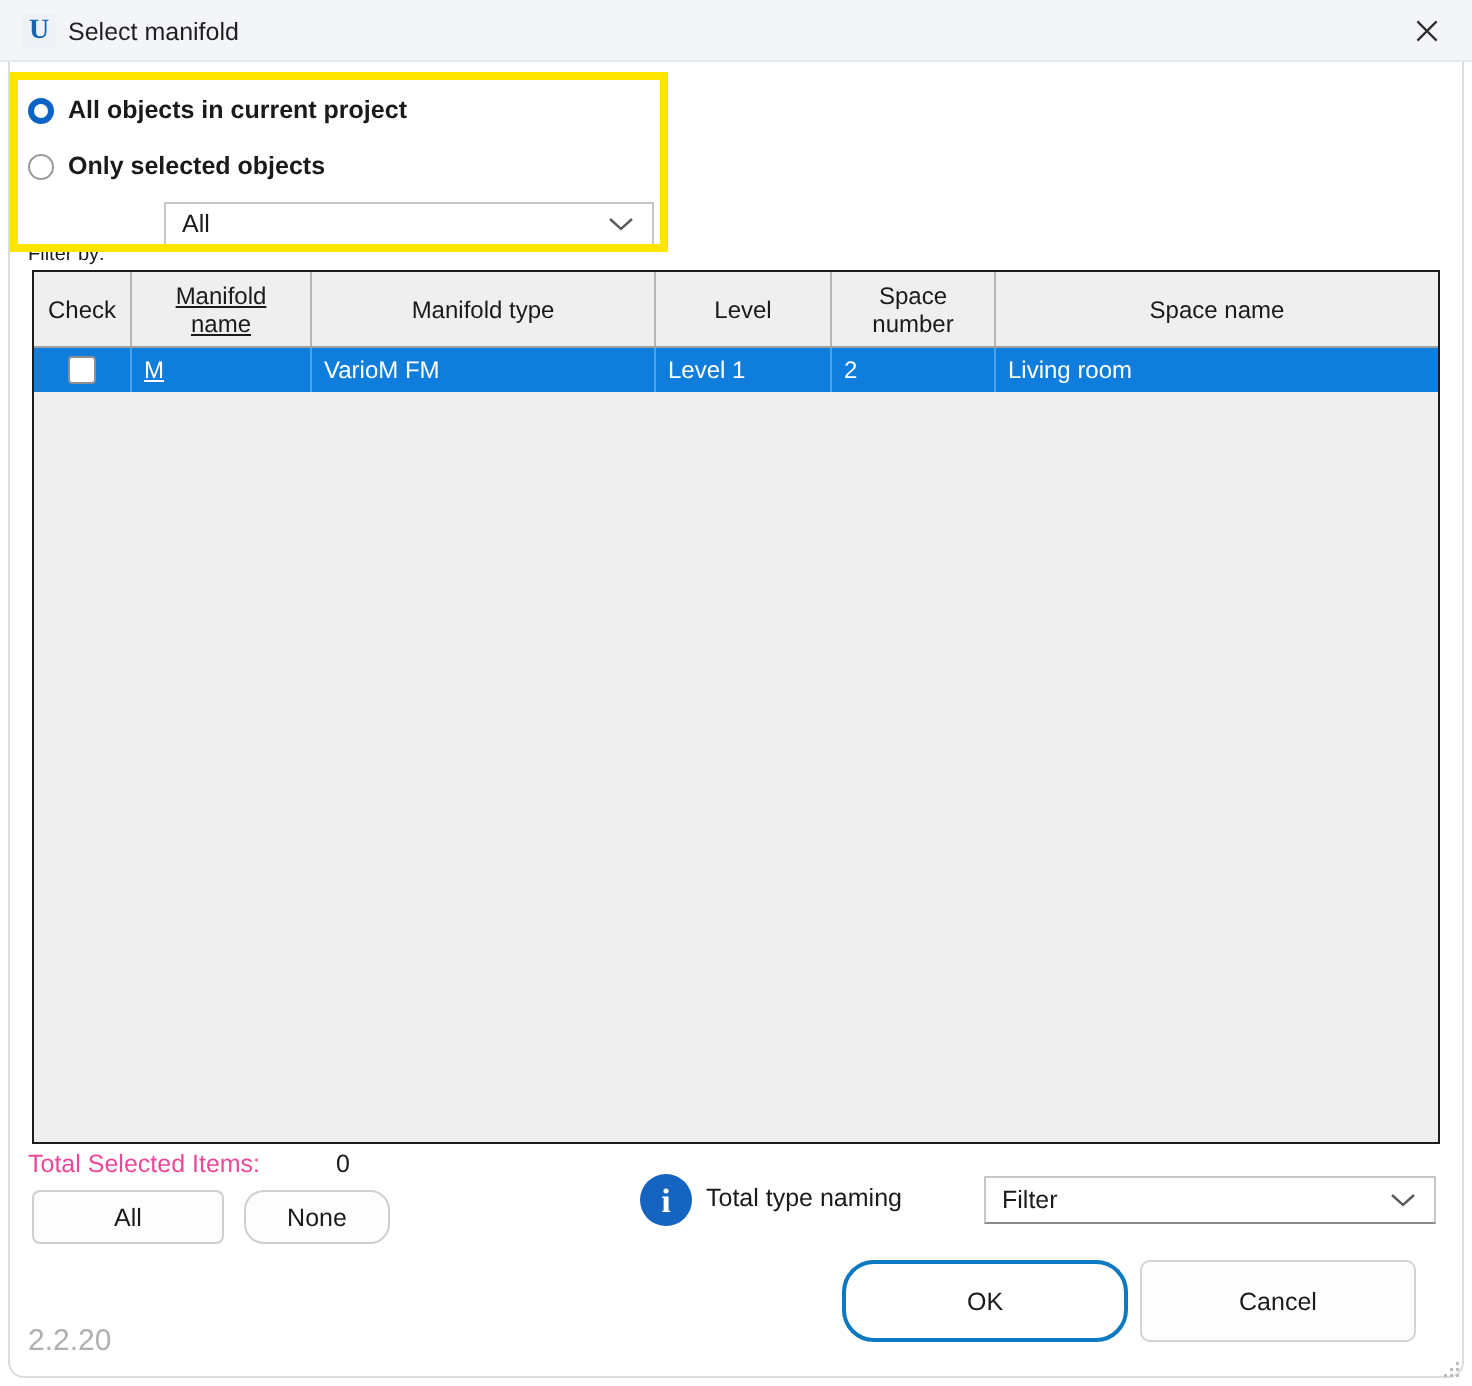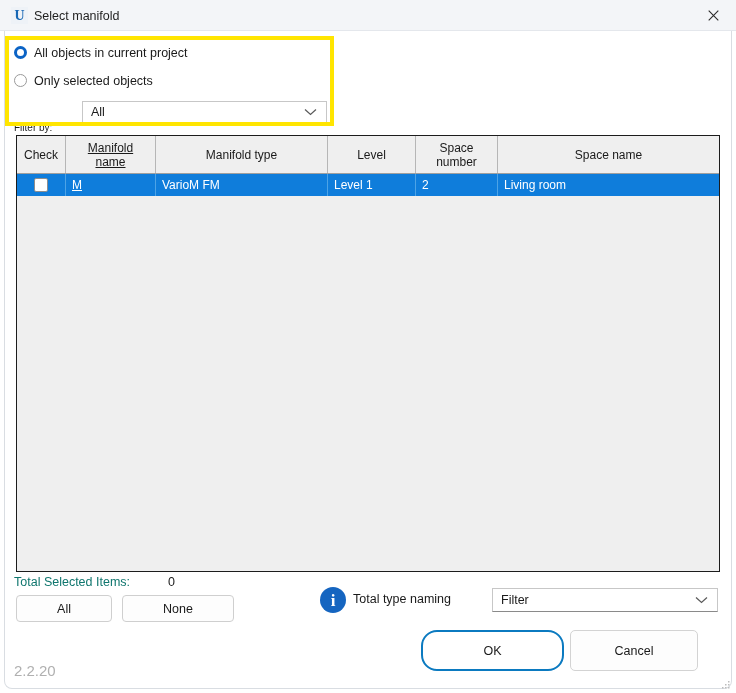--- a/index.html
+++ b/index.html
@@ -86,22 +86,23 @@
     height: 90px;
     border: 4px solid #ffe500;
     box-sizing: border-box;
     pointer-events: none;
   }
 
   
   .radio-row {
     position: absolute;
     display: flex;
-    align-items: flex-start;
+    align-items: flex-end;
     height: 16px;
+    font-weight: bold;
   }
   .radio-row.r1 { left: 14px; top: 46px; }
   .radio-row.r2 { left: 14px; top: 74px; }
   .radio {
     width: 13px;
     height: 13px;
     border-radius: 50%;
     box-sizing: border-box;
     margin-right: 7px;
     flex: none;
@@ -240,21 +241,21 @@
   .c-level  { width: 88px;  flex: none; }
   .c-space  { width: 82px;  flex: none; }
   .c-sname  { flex: 1 1 auto; }
 
   
   .total-label {
     position: absolute;
     left: 14px;
     top: 575px;
     font-size: 12.5px;
-    color: #0f766e;
+    color: #ec4899;
   }
   .total-value {
     position: absolute;
     left: 168px;
     top: 575px;
     font-size: 12.5px;
     color: #1a1a1a;
   }
   .btn {
     position: absolute;
@@ -264,21 +265,21 @@
     border-radius: 4px;
     font-size: 12.5px;
     color: #1a1a1a;
     display: flex;
     align-items: center;
     justify-content: center;
     cursor: default;
     font-family: "Liberation Sans", sans-serif;
   }
   .btn-all   { left: 16px;  top: 595px; width: 96px; height: 27px; }
-  .btn-none  { left: 122px; top: 595px; width: 112px; height: 27px; }
+  .btn-none  { left: 122px; top: 595px; width: 73px; height: 27px; border-radius: 10px; }
 
   .info-icon {
     position: absolute;
     left: 320px;
     top: 587px;
     width: 26px;
     height: 26px;
     border-radius: 50%;
     background: #1565c0;
     color: #ffffff;
@@ -309,21 +310,21 @@
     top: 630px;
     width: 143px;
     height: 41px;
     border: 2px solid #0b7ac0;
     border-radius: 16px;
     background: #ffffff;
   }
   .btn-cancel {
     left: 570px;
     top: 630px;
-    width: 128px;
+    width: 138px;
     height: 41px;
     border: 1px solid #d3d3d3;
     border-radius: 5px;
     background: #fdfdfd;
   }
 
   .version {
     position: absolute;
     left: 14px;
     top: 662px;

